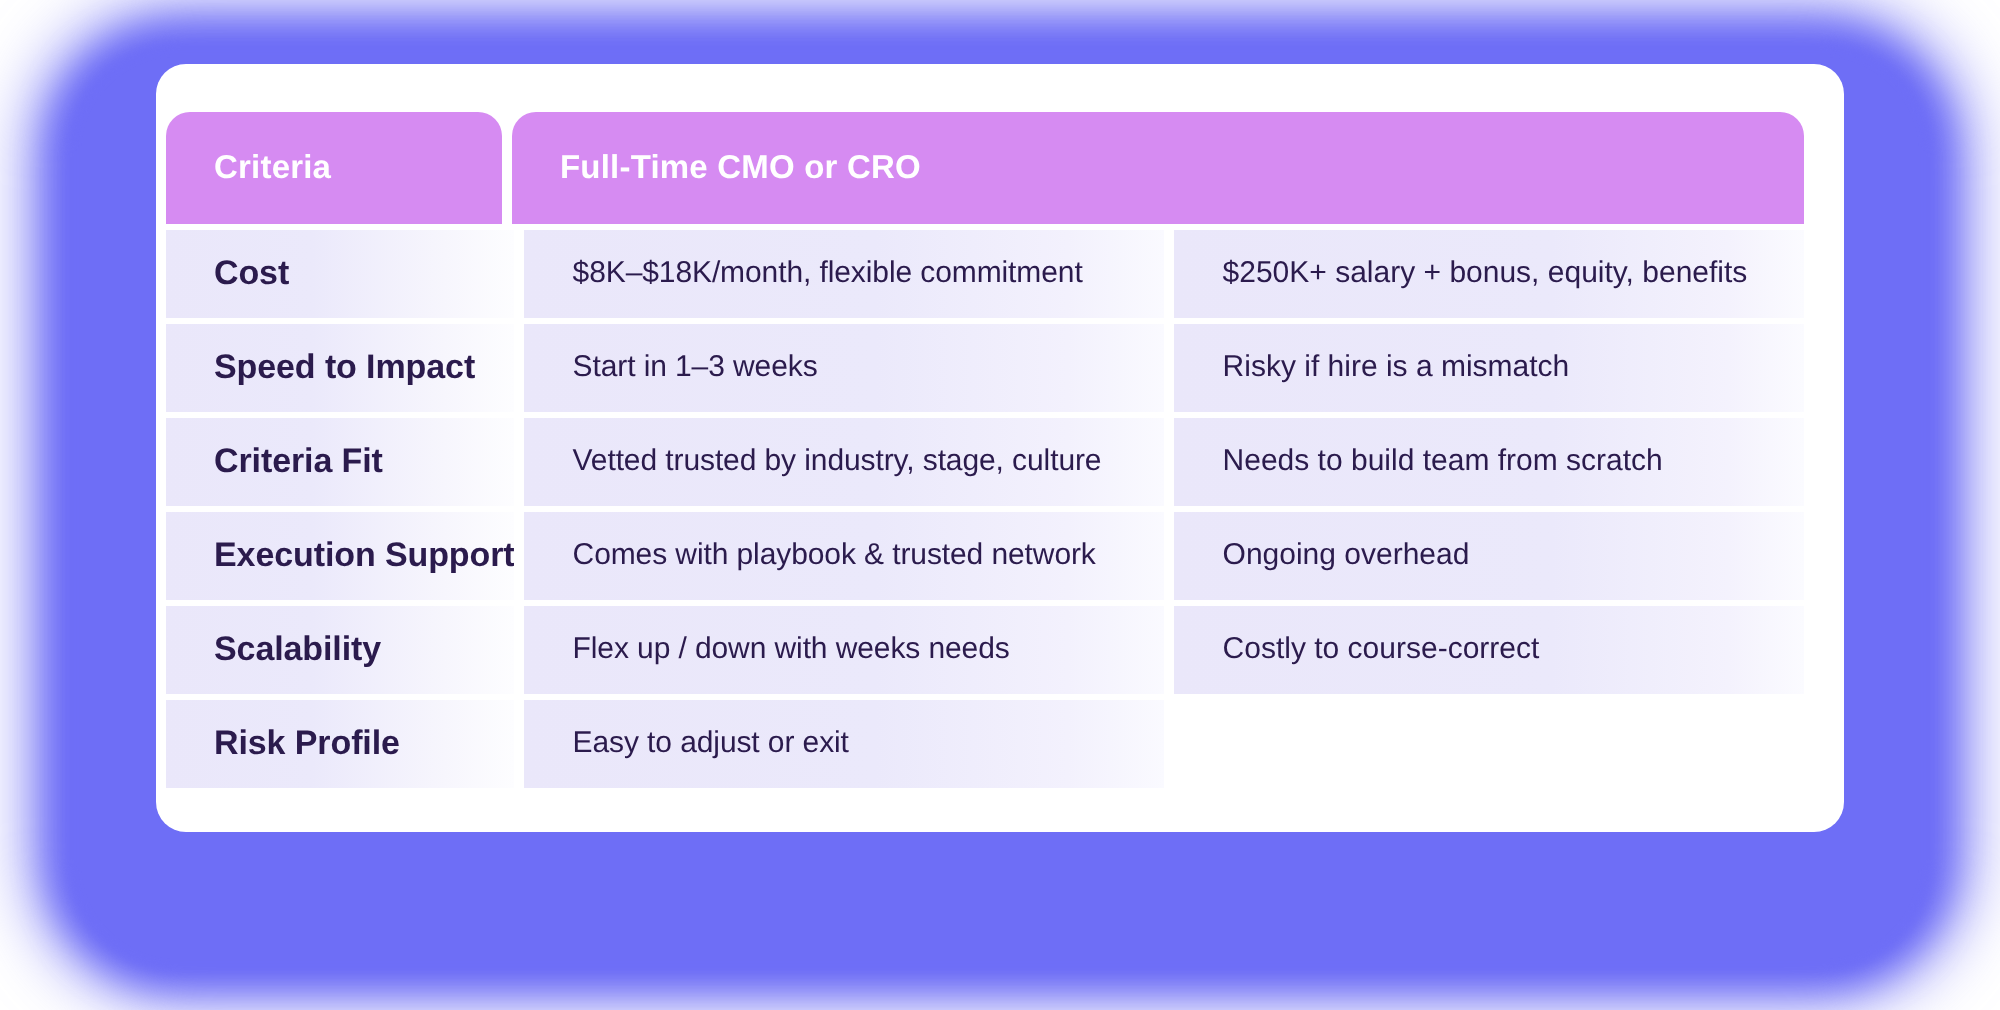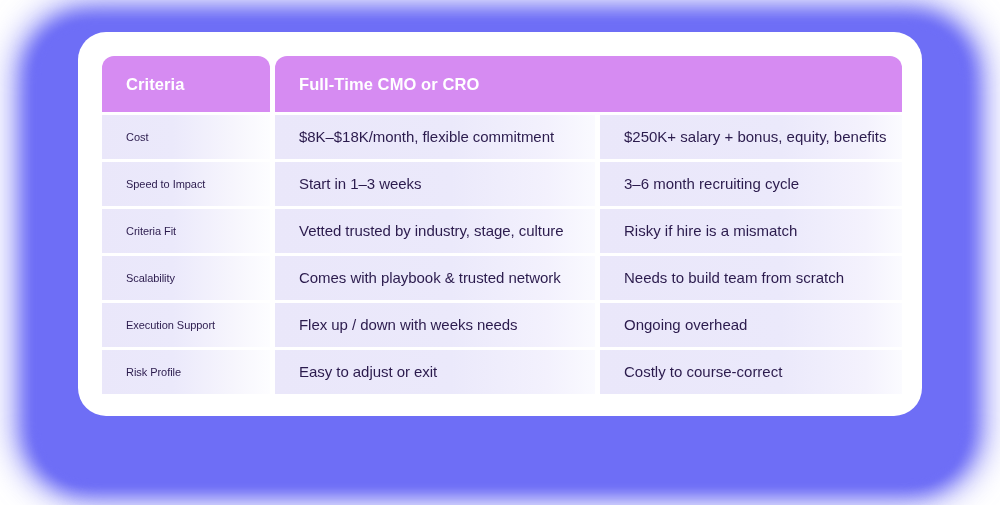--- a/index.html
+++ b/index.html
@@ -51,23 +51,23 @@
   }
 
   
   .card {
     position: absolute;
     left: 78px;
     top: 32px;
     width: 844px;
     height: 384px;
     background: #ffffff;
-    border-radius: 28px;
+    border-radius: 15px;
     box-sizing: border-box;
-    padding: 24px 20px 22px 24px;
+    padding: 24px 20px 22px 5px;
   }
 
   .table {
     width: 100%;
     height: 100%;
     display: flex;
     flex-direction: column;
   }
 
   .row {
@@ -114,22 +114,22 @@
     box-sizing: border-box;
     padding-left: 24px;
     font-size: 15px;
     color: #2b1b4d;
     white-space: nowrap;
     overflow: hidden;
     background: linear-gradient(to right, #eae7fa 0%, #ebe9fb 42%, #f7f6fd 80%, #fdfdff 100%);
   }
 
   .td.label {
-    font-weight: normal;
-    font-size: 11px;
+    font-weight: bold;
+    font-size: 17px;
     letter-spacing: -0.05px;
   }
 
   .td.value {
     font-weight: normal;
     letter-spacing: -0.05px;
     background: linear-gradient(to right, #eae7fa 0%, #ebe9fb 55%, #f3f1fd 85%, #fafaff 100%);
   }
 
   .td.value-last {
@@ -152,37 +152,36 @@
         <div class="th col-0">Criteria</div>
         <div class="th col-2">Full-Time CMO or CRO</div>
       </div>
 
       <div class="row">
 
         <div class="body col-0">
           <div class="td label">Cost</div>
           <div class="td label">Speed to Impact</div>
           <div class="td label">Criteria Fit</div>
+          <div class="td label">Execution Support</div>
           <div class="td label">Scalability</div>
-          <div class="td label">Execution Support</div>
           <div class="td label">Risk Profile</div>
         </div>
 
         <div class="body col-1">
           <div class="td value">$8K–$18K/month, flexible commitment</div>
           <div class="td value">Start in 1–3 weeks</div>
           <div class="td value">Vetted trusted by industry, stage, culture</div>
           <div class="td value">Comes with playbook &amp; trusted network</div>
           <div class="td value">Flex up / down with weeks needs</div>
           <div class="td value">Easy to adjust or exit</div>
         </div>
 
         <div class="body col-2">
           <div class="td value-last">$250K+ salary + bonus, equity, benefits</div>
-          <div class="td value-last">3–6 month recruiting cycle</div>
           <div class="td value-last">Risky if hire is a mismatch</div>
           <div class="td value-last">Needs to build team from scratch</div>
           <div class="td value-last">Ongoing overhead</div>
           <div class="td value-last">Costly to course-correct</div>
         </div>
 
       </div>
     </div>
   </div>
 

